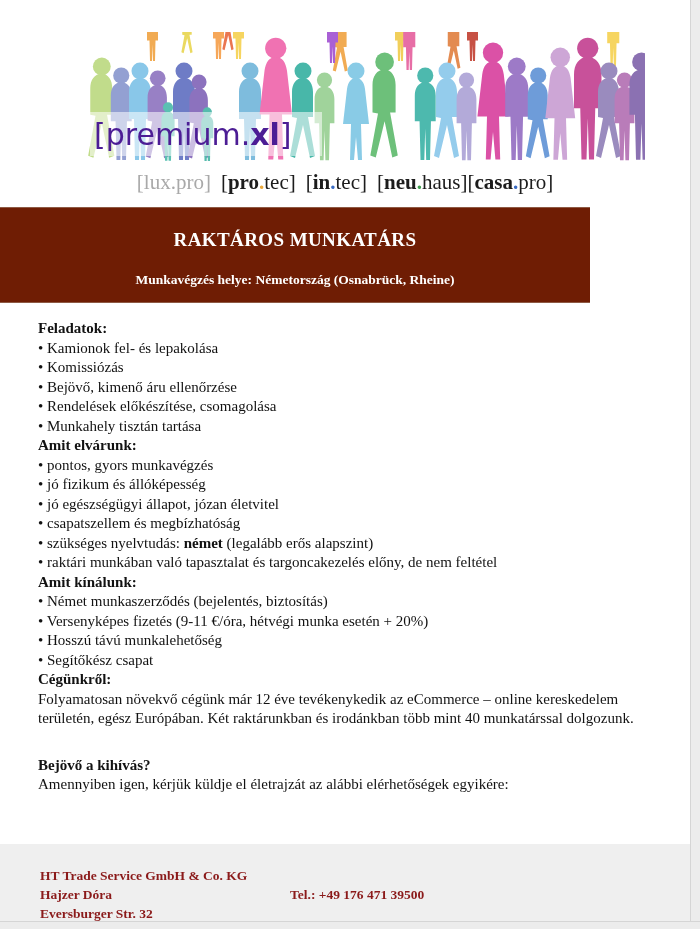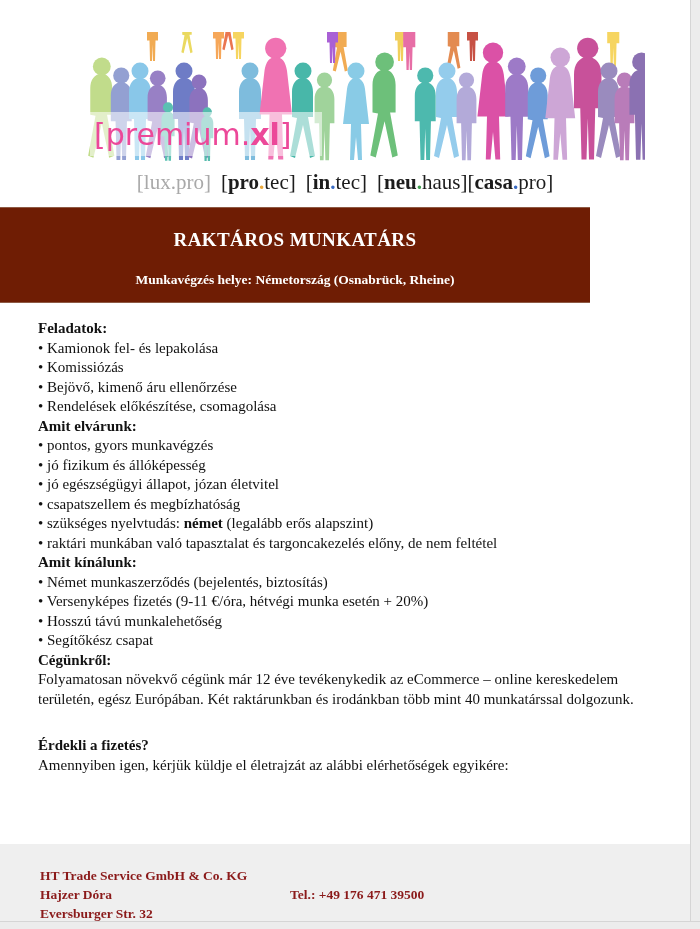--- a/index.html
+++ b/index.html
@@ -26,21 +26,21 @@
   
   .crowd-wrap { position:absolute; left:85px; top:32px; width:560px; height:130px; }
   .crowd-wrap svg { width:100%; height:100%; }
   .logo-band {
     position:absolute; left:90px; top:112px; width:232px; height:44px;
     background:rgba(255,255,255,0.55);
   }
   .logo-text {
     position:absolute; left:94px; top:113px; height:44px;
     font-family:"DejaVu Sans", sans-serif;
-    font-size:30px; line-height:44px; color:#ec4899; letter-spacing:0px;
+    font-size:30px; line-height:44px; color:#4c1d95; letter-spacing:0px;
     white-space:nowrap;
   }
   .logo-text .bold { font-weight:bold; }
 
   
   .brand-line {
     position:absolute; left:0; top:164px; width:690px; height:36px;
     text-align:center; font-size:21px; line-height:36px; color:#1c1c1c;
     white-space:nowrap;
   }
@@ -162,20 +162,21 @@
     <div class="banner-subtitle">Munkavégzés helye: Németország (Osnabrück, Rheine)</div>
   </div>
 
   <div class="sections" id="sections">
       <div class="section">
         <div class="section-heading">Feladatok:</div>
         <div class="bullet-item">• Kamionok fel- és lepakolása</div>
         <div class="bullet-item">• Komissiózás</div>
         <div class="bullet-item">• Bejövő, kimenő áru ellenőrzése</div>
         <div class="bullet-item">• Rendelések előkészítése, csomagolása</div>
+        <div class="bullet-item">• Munkahely tisztán tartása</div>
       </div>
       <div class="section">
         <div class="section-heading">Amit elvárunk:</div>
         <div class="bullet-item">• pontos, gyors munkavégzés</div>
         <div class="bullet-item">• jó fizikum és állóképesség</div>
         <div class="bullet-item">• jó egészségügyi állapot, józan életvitel</div>
         <div class="bullet-item">• csapatszellem és megbízhatóság</div>
         <div class="bullet-item"><span class="pre">• szükséges nyelvtudás: </span><span class="bold">német</span><span class="post"> (legalább erős alapszint)</span></div>
         <div class="bullet-item">• raktári munkában való tapasztalat és targoncakezelés előny, de nem feltétel</div>
       </div>
@@ -184,21 +185,21 @@
         <div class="bullet-item">• Német munkaszerződés (bejelentés, biztosítás)</div>
         <div class="bullet-item">• Versenyképes fizetés (9-11 €/óra, hétvégi munka esetén + 20%)</div>
         <div class="bullet-item">• Hosszú távú munkalehetőség</div>
         <div class="bullet-item">• Segítőkész csapat</div>
       </div>
       <div class="section">
         <div class="section-heading">Cégünkről:</div>
         <div class="section-paragraph">Folyamatosan növekvő cégünk már 12 éve tevékenykedik az eCommerce – online kereskedelem területén, egész Európában. Két raktárunkban és irodánkban több mint 40 munkatárssal dolgozunk.</div>
       </div>
       <div class="section big-gap">
-        <div class="section-heading">Érdekli a fizetés?</div>
+        <div class="section-heading">Bejövő a kihívás?</div>
         <div class="section-paragraph">Amennyiben igen, kérjük küldje el életrajzát az alábbi elérhetőségek egyikére:</div>
       </div>
     </div>
 
   <div class="footer" style="background: rgb(239, 239, 239);">
     <div class="footer-col footer-left" id="footer-left" style="color: rgb(139, 26, 26);">
         <div>HT Trade Service GmbH &amp; Co. KG</div>
         <div>Hajzer Dóra</div>
         <div>Eversburger Str. 32</div>
         <div>49090 Osnabrück</div>

